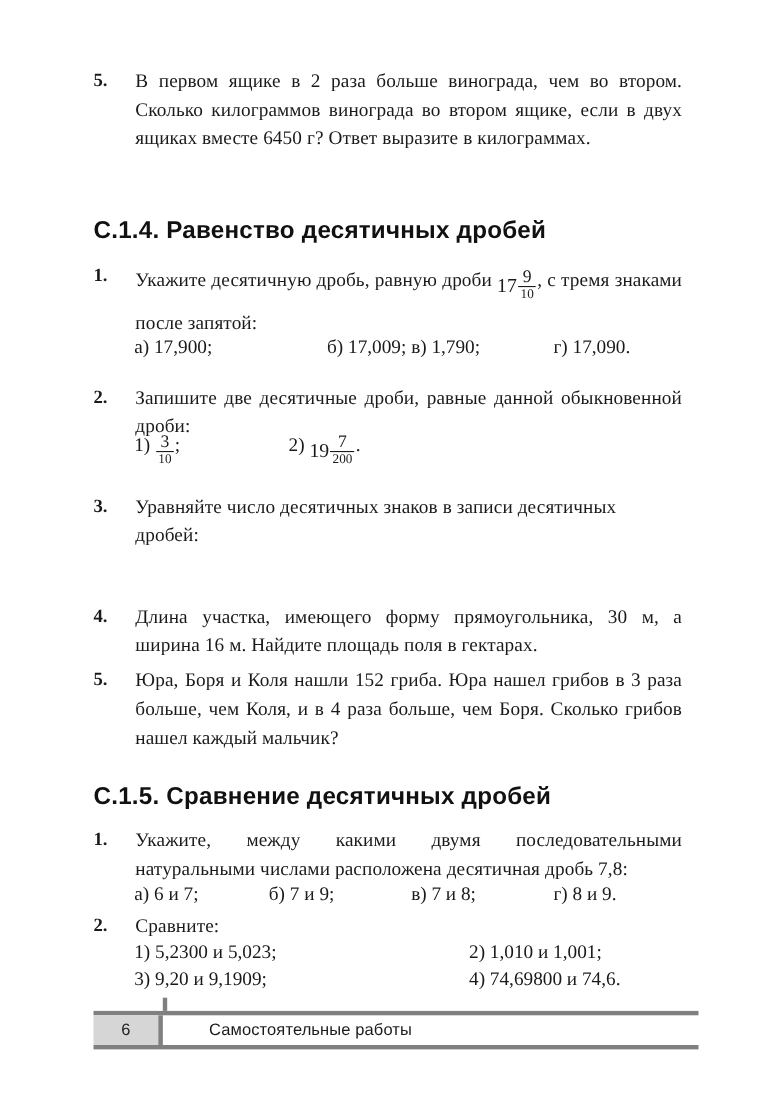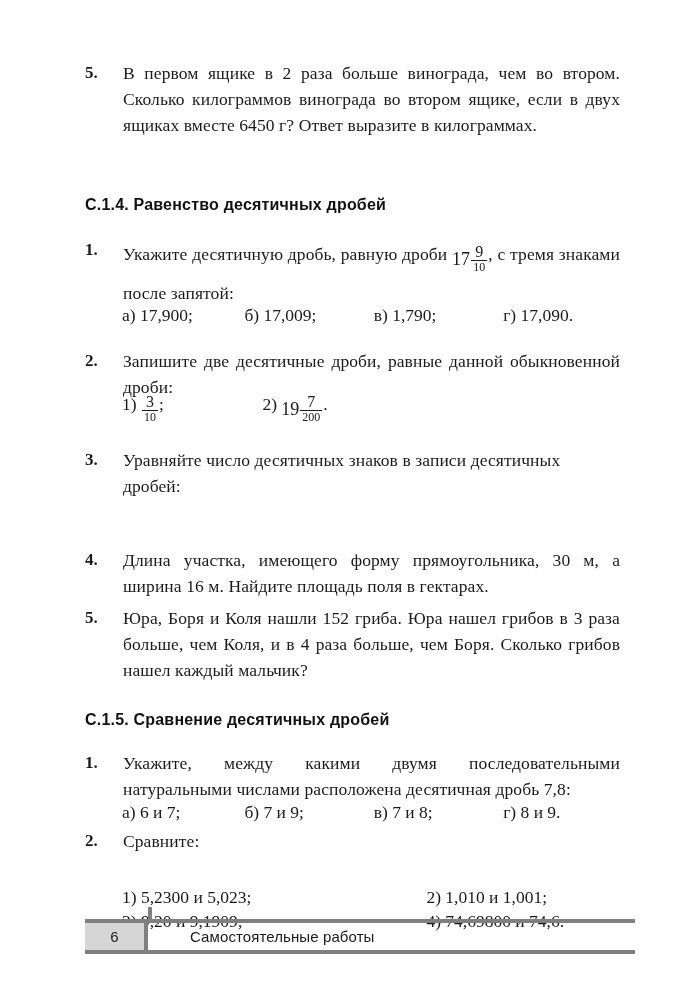--- a/index.html
+++ b/index.html
@@ -44,21 +44,21 @@
     text-align: justify;
     letter-spacing: 0.1px;
   }
   .ex-body.nojust { text-align: left; }
 
   
   .heading {
     position: absolute;
     font-family: "Liberation Sans", "DejaVu Sans", sans-serif;
     font-weight: bold;
-    font-size: 16px;
+    font-size: 22px;
     letter-spacing: 0.2px;
     color: #111;
   }
 
   
   .opts {
     position: absolute;
     font-size: 17.5px;
     line-height: 25px;
     white-space: nowrap;
@@ -195,21 +195,21 @@
             <span class="num">9</span>
             <span class="den">10</span>
           </span>
         </span>
       </span><span>, с тремя знаками после запятой:</span>
     </div>
   </div>
 
   <div class="opts" style="left:122px; top:303px;">
     <span class="opt" style="width:118px;">а) 17,900;</span>
-    <span class="opt" style="width:125px;">б) 17,009;</span>
+    <span class="opt" style="width:125px;text-align:right;">б) 17,009;</span>
     <span class="opt" style="width:125px;">в) 1,790;</span>
     <span class="opt">г) 17,090.</span>
   </div>
 
   <div class="ex" style="left:85px; top:348px; width:535px;">
     <div class="ex-num">2.</div>
     <div class="ex-body">Запишите две десятичные дроби, равные данной обыкновенной дроби:</div>
   </div>
 
   <div class="sublines" style="left:122px; top:392px;">
@@ -263,21 +263,21 @@
     <span class="opt">г) 8 и 9.</span>
   </div>
 
   <div class="ex" style="left:85px; top:828px; width:535px;">
     <div class="ex-num">2.</div>
     <div class="ex-body nojust">Сравните:</div>
   </div>
 
   <div class="sublines" style="left:122px; top:853px;">
     <span class="row">
-      <span class="colA" style="width:300px;margin-top:32px;">1) 5,2300 и 5,023;</span>
+      <span class="colA" style="width:300px;">1) 5,2300 и 5,023;</span>
       <span class="colB">2) 1,010 и 1,001;</span>
     </span>
     <span class="row">
       <span class="colA" style="width:300px;">3) 9,20 и 9,1909;</span>
       <span class="colB">4) 74,69800 и 74,6.</span>
     </span>
   </div>
 
   <div class="footer">
     <div class="tick"></div>

